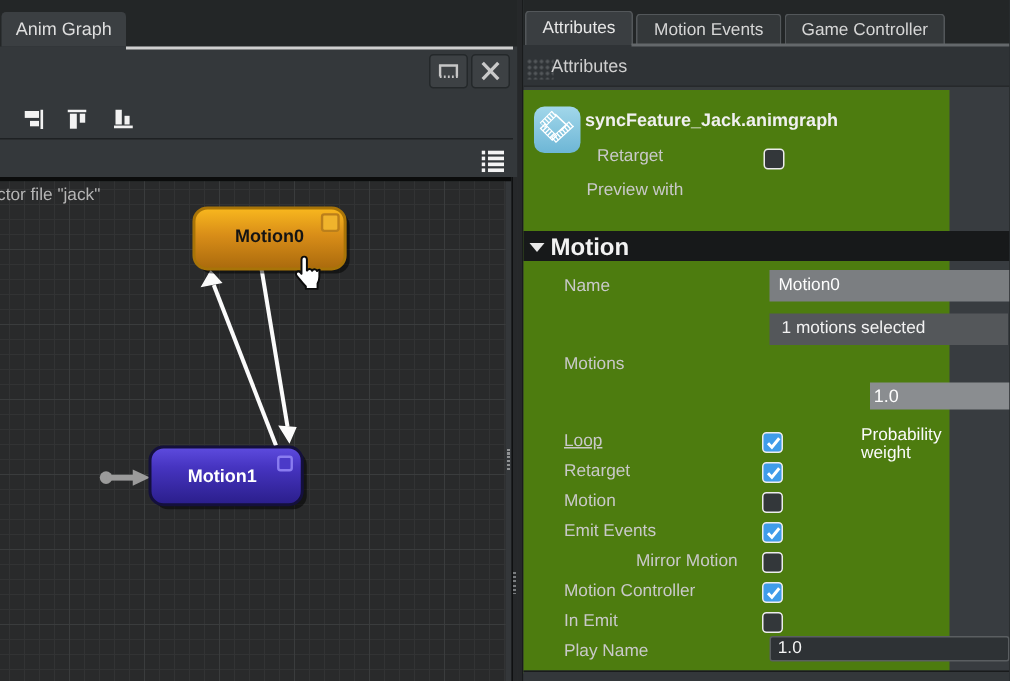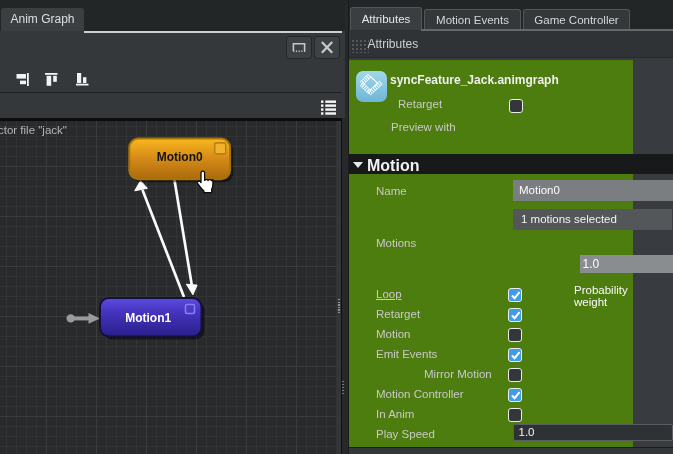--- a/index.html
+++ b/index.html
@@ -283,23 +283,23 @@
       <div class="lbl" style="left:27px; top:307.5px;margin-left:48px;">Mirror Motion</div>
       <span class="cb" style="left:159px; top:308px;"></span>
 
       <div class="lbl" style="left:27px; top:327.5px;">Motion Controller</div>
       <span class="cb on" style="left:159px; top:328px;">
           <svg width="12" height="11" viewBox="0 0 12 11">
             <path d="M2 5.5 L4.6 8.2 L9.5 2.2" stroke="#fff" stroke-width="2" fill="none"></path>
           </svg>
         </span>
 
-      <div class="lbl" style="left:27px; top:347.5px;">In Anim</div>
+      <div class="lbl" style="left:27px; top:347.5px;">In Emit</div>
       <span class="cb" style="left:159px; top:348px;"></span>
 
-      <div class="lbl" style="left:27px; top:367.5px;">Play Speed</div>
+      <div class="lbl" style="left:27px; top:367.5px;">Play Name</div>
       <div id="fplay">1.0</div>
     </div>
 
     <div id="rbottom"></div>
   </div>
 
 </div>
 
 </body></html>

